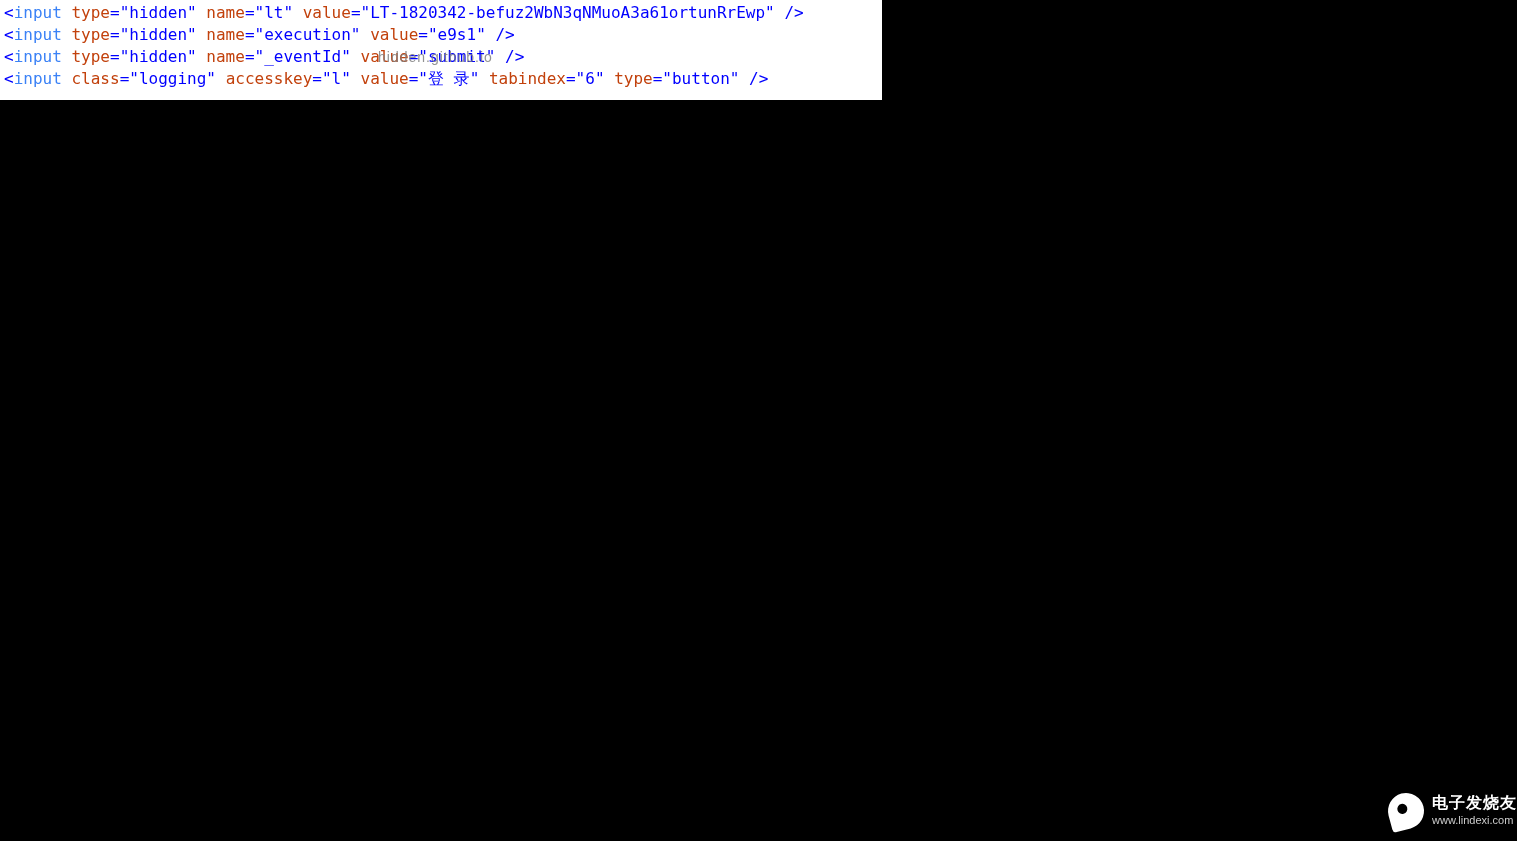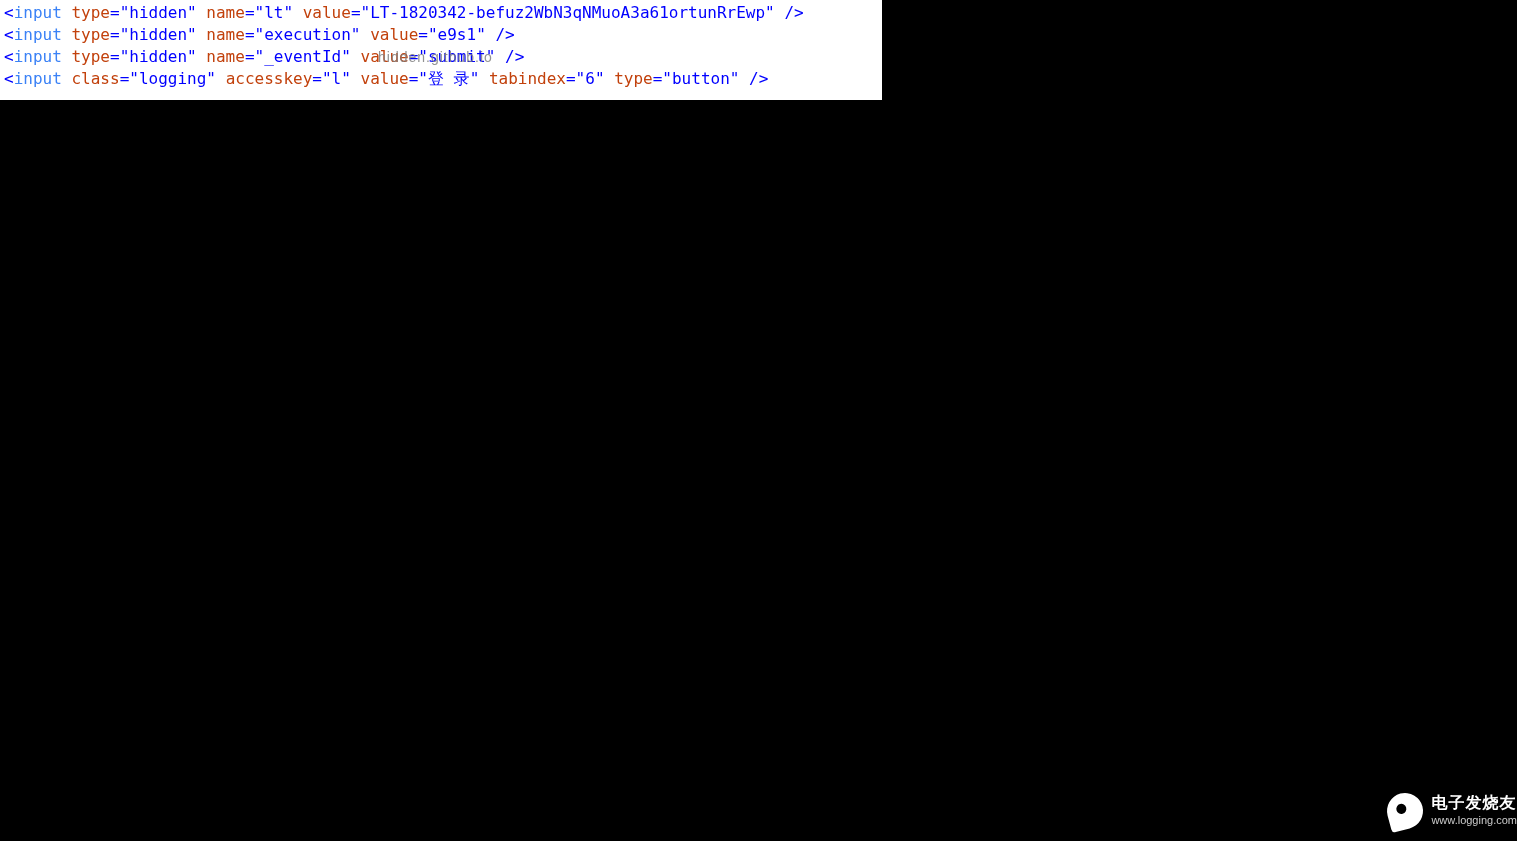--- a/index.html
+++ b/index.html
@@ -96,15 +96,15 @@
   <div class="code-line"><span class="punct">&lt;</span><span class="tag">input</span> <span class="attr-name">type</span><span class="punct">=</span><span class="punct">"</span><span class="attr-value">hidden</span><span class="punct">"</span> <span class="attr-name">name</span><span class="punct">=</span><span class="punct">"</span><span class="attr-value">_eventId</span><span class="punct">"</span> <span class="attr-name">value</span><span class="punct">=</span><span class="punct">"</span><span class="attr-value">submit</span><span class="punct">"</span> <span class="punct">/&gt;</span></div>
   <div class="code-line"><span class="punct">&lt;</span><span class="tag">input</span> <span class="attr-name">class</span><span class="punct">=</span><span class="punct">"</span><span class="attr-value">logging</span><span class="punct">"</span> <span class="attr-name">accesskey</span><span class="punct">=</span><span class="punct">"</span><span class="attr-value">l</span><span class="punct">"</span> <span class="attr-name">value</span><span class="punct">=</span><span class="punct">"</span><span class="attr-value">登 录</span><span class="punct">"</span> <span class="attr-name">tabindex</span><span class="punct">=</span><span class="punct">"</span><span class="attr-value">6</span><span class="punct">"</span> <span class="attr-name">type</span><span class="punct">=</span><span class="punct">"</span><span class="attr-value">button</span><span class="punct">"</span> <span class="punct">/&gt;</span></div>
 </div>
 
 <div class="watermark">hidden.github.io</div>
 
 <div class="footer-logo">
   <div class="logo-icon"></div>
   <div class="logo-text">
     <span class="logo-cn">电子发烧友</span>
-    <span class="logo-url">www.logging.com</span>
+    <span class="logo-url">www.lindexi.com</span>
   </div>
 </div>
 
 </body></html>

